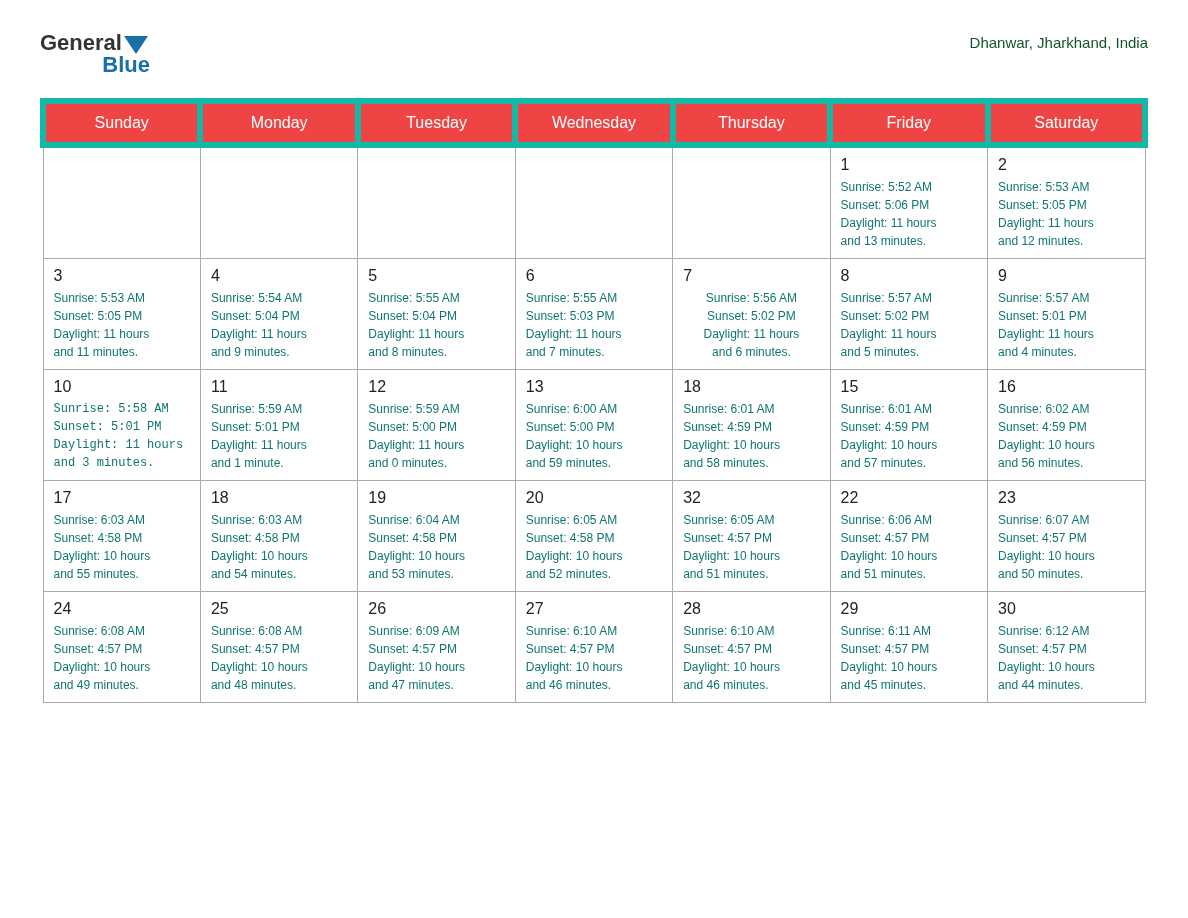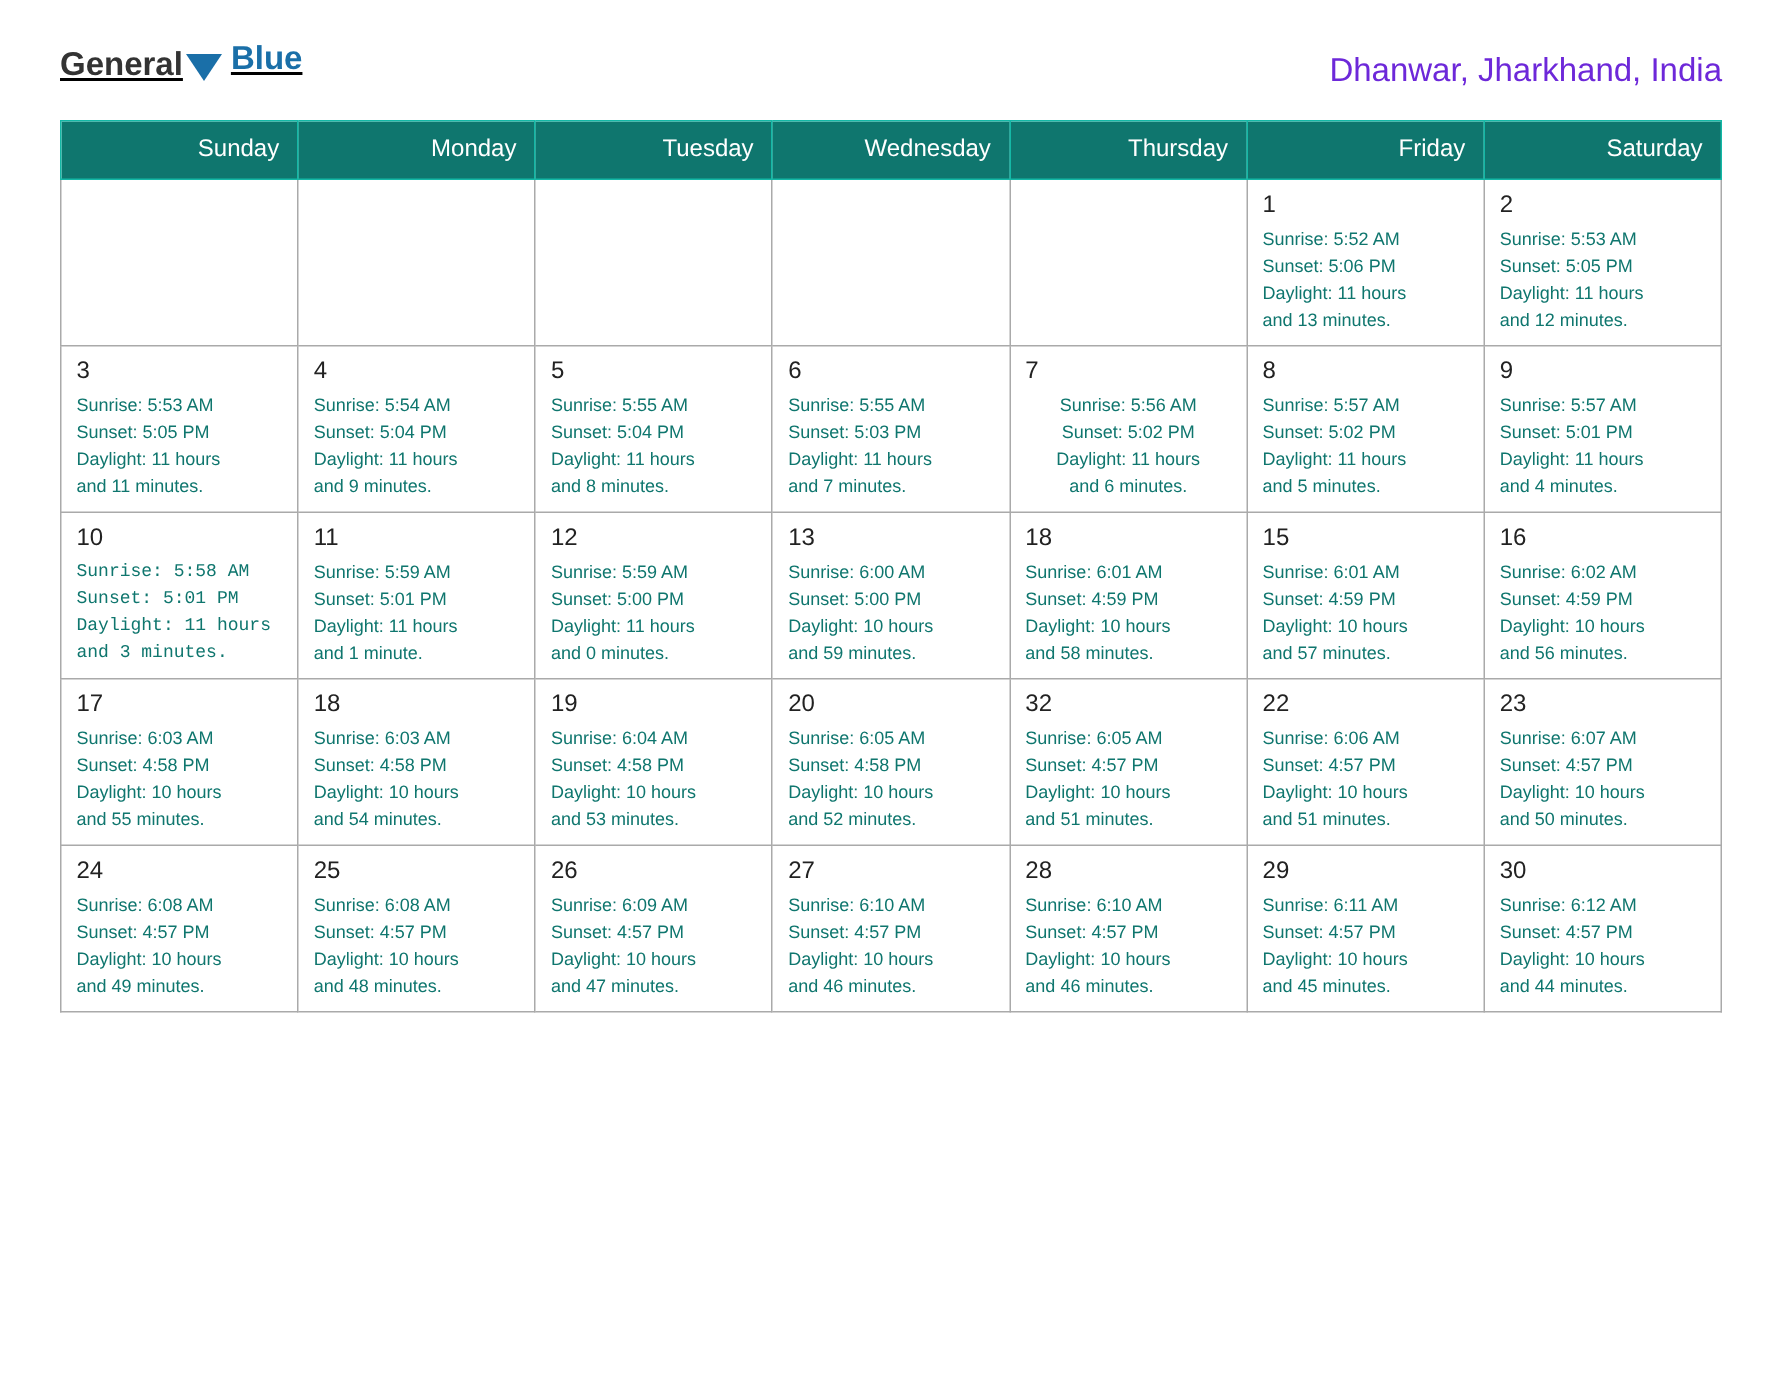--- a/index.html
+++ b/index.html
@@ -11,23 +11,22 @@
       min-height: 918px;
     }
     .header {
       display: flex;
       justify-content: space-between;
       align-items: flex-start;
       margin-bottom: 20px;
     }
     .logo {
       display: flex;
-      flex-direction: row;
-      align-items: flex-start;
-      text-decoration: underline;
+      flex-direction: column;
+      align-items: flex-end;
     }
     .logo-top {
       display: flex;
       align-items: center;
       font-size: 22px;
       font-weight: bold;
       color: #333;
     }
     .logo-top .general {
       color: #333;
@@ -53,37 +52,37 @@
     .title-area {
       text-align: right;
     }
     .month-year {
       font-size: 48px;
       font-weight: normal;
       color: #222;
       line-height: 1.1;
     }
     .location {
-      font-size: 22px;
-      color: #6d28d9;
+      font-size: 15px;
+      color: #14532d;
       margin-top: 4px;
     }
     .calendar-table {
       width: 100%;
       border-collapse: collapse;
       border: 1px solid #999;
     }
     .calendar-table th {
-      background-color: #0f766e;
+      background-color: #ef4444;
       color: #fff;
       padding: 10px 12px;
-      text-align: right;
+      text-align: center;
       font-size: 16px;
       font-weight: normal;
-      border: 1px solid #14b8a6;
+      border: 6px solid #14b8a6;
     }
     .calendar-table td {
       border: 1px solid #aaa;
       padding: 8px 10px;
       vertical-align: top;
       width: 14.28%;
       min-height: 90px;
       height: 110px;
     }
     .day-number {

